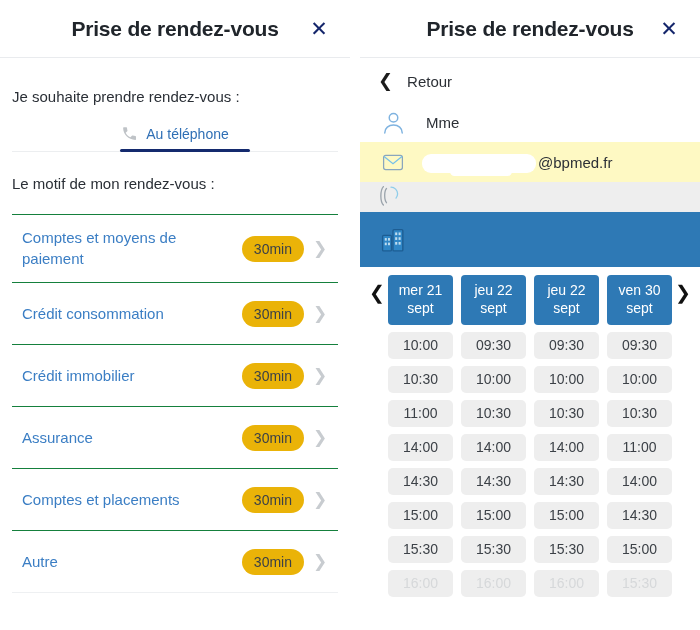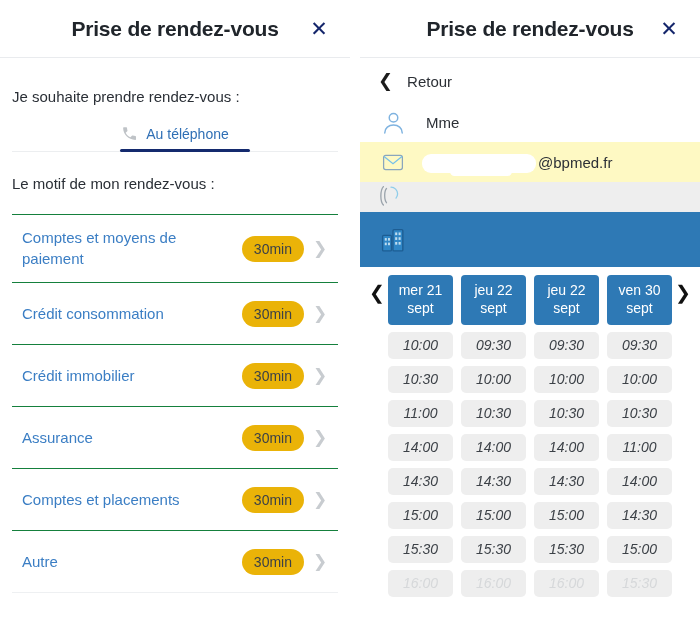--- a/index.html
+++ b/index.html
@@ -162,21 +162,20 @@
     border-radius: 4px; text-align: center;
     font-size: 14px; line-height: 1.32;
     padding: 6px 2px 7px 2px;
     cursor: pointer;
   }
   .slot {
     background: #eeeeee; color: #3c4147;
     border-radius: 5px; text-align: center;
     font-size: 14px; padding: 5px 2px 6px 2px;
     cursor: pointer;
-    font-style: italic;
   }
   .slot.faded { color: #d6d8da; }
 </style>
 </head>
 <body>
 
 <div class="screen">
 
   <div class="panel-left">
 

